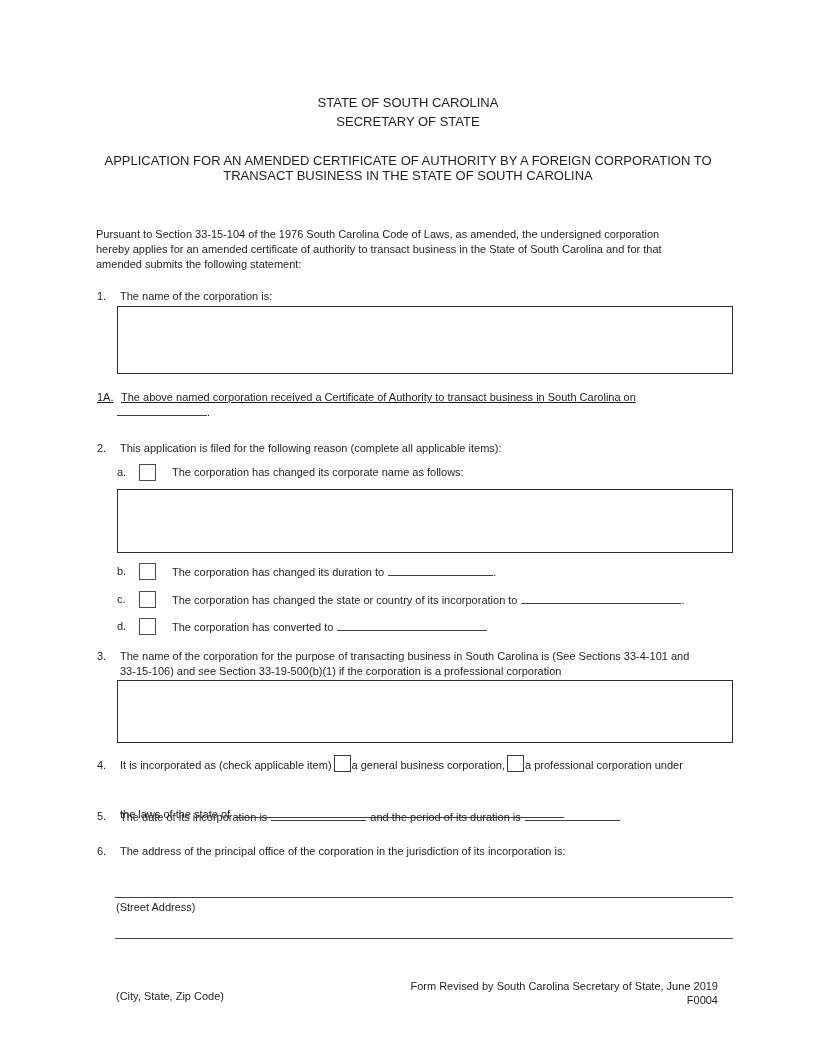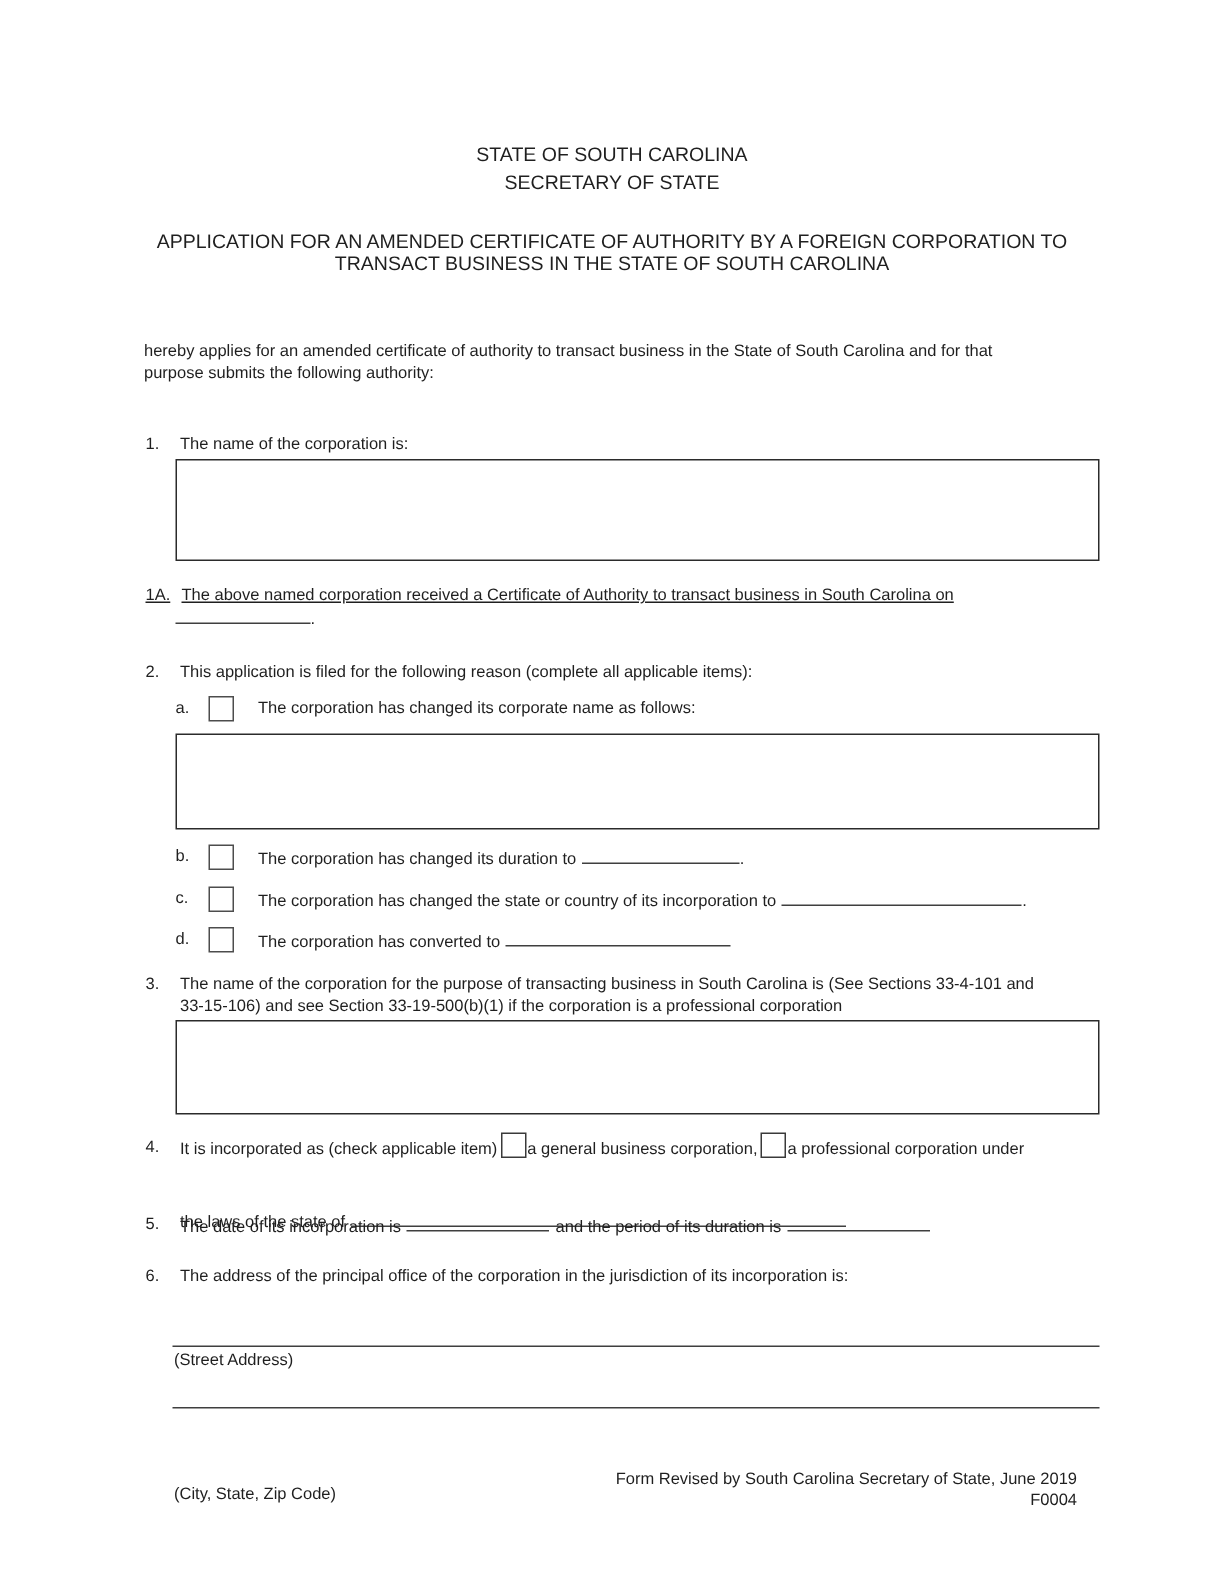--- a/index.html
+++ b/index.html
@@ -53,22 +53,23 @@
 
 <div class="page">
 
   <div class="abs center bold" style="top:95px;">STATE OF SOUTH CAROLINA</div>
   <div class="abs center bold" style="top:114px;">SECRETARY OF STATE</div>
 
   <div class="abs center bold" style="top:153px;">APPLICATION FOR AN AMENDED CERTIFICATE OF AUTHORITY BY A FOREIGN CORPORATION TO</div>
   <div class="abs center bold" style="top:168px;">TRANSACT BUSINESS IN THE STATE OF SOUTH CAROLINA</div>
 
   <div class="abs" style="top:227px;left:96px;width:644px;">
+    <div class="nowrap">Pursuant to Section 33-15-104 of the 1976 South Carolina Code of Laws, as amended, the undersigned corporation</div>
     <div class="nowrap">hereby applies for an amended certificate of authority to transact business in the State of South Carolina and for that</div>
-    <div class="nowrap">purpose submits the following authority:</div>
+    <div class="nowrap">amended submits the following statement:</div>
   </div>
 
   <div class="abs numrow" style="top:289px;">
     <span class="num">1.</span>
     <span>The name of the corporation is:</span>
   </div>
   <div class="inputbox" style="top:306px;height:66px;">
     <div class="val"></div>
   </div>
 

